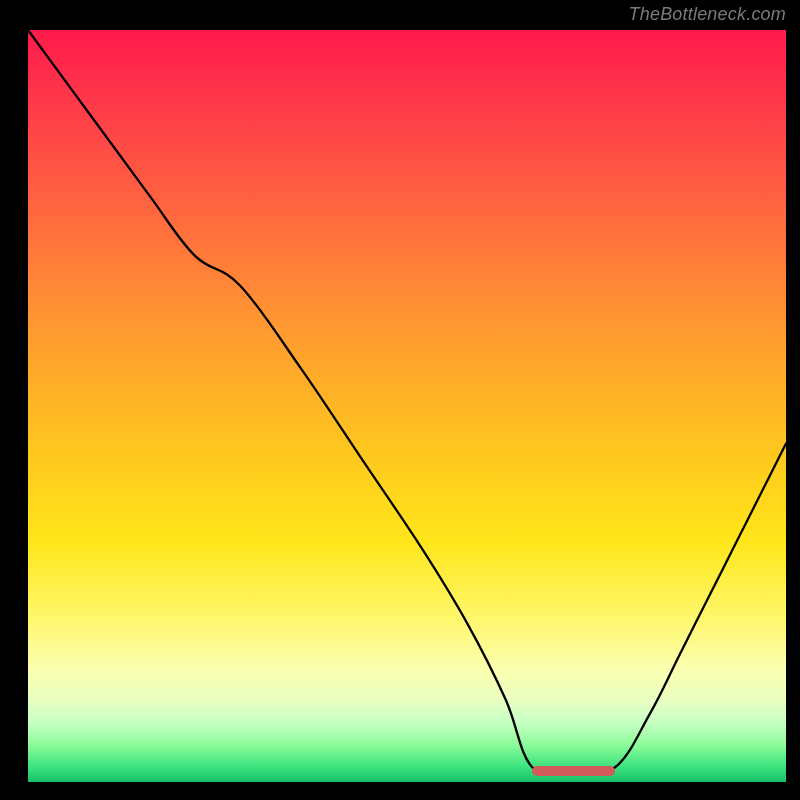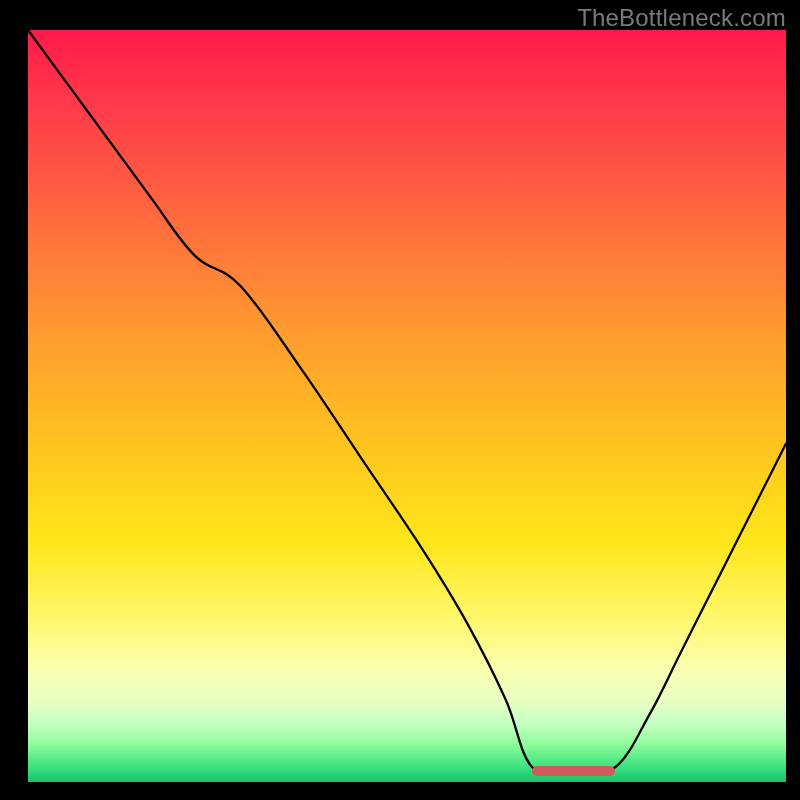--- a/index.html
+++ b/index.html
@@ -37,24 +37,25 @@
     );
   }
   #curve{
     position:absolute;
     left:0;top:0;
     pointer-events:none;
   }
   #watermark{
     position:absolute;
     color:#7a7a7a;
-    font-size:24px;
+    font-size:18px;
     font-weight:400;
     letter-spacing:0.2px;
     user-select:none;
+    font-style:italic;
   }
   #minmark{
     position:absolute;
     height:10px;
     border-radius:5px;
     background:#d25a5a;
   }
 </style>
 </head>
 <body>

